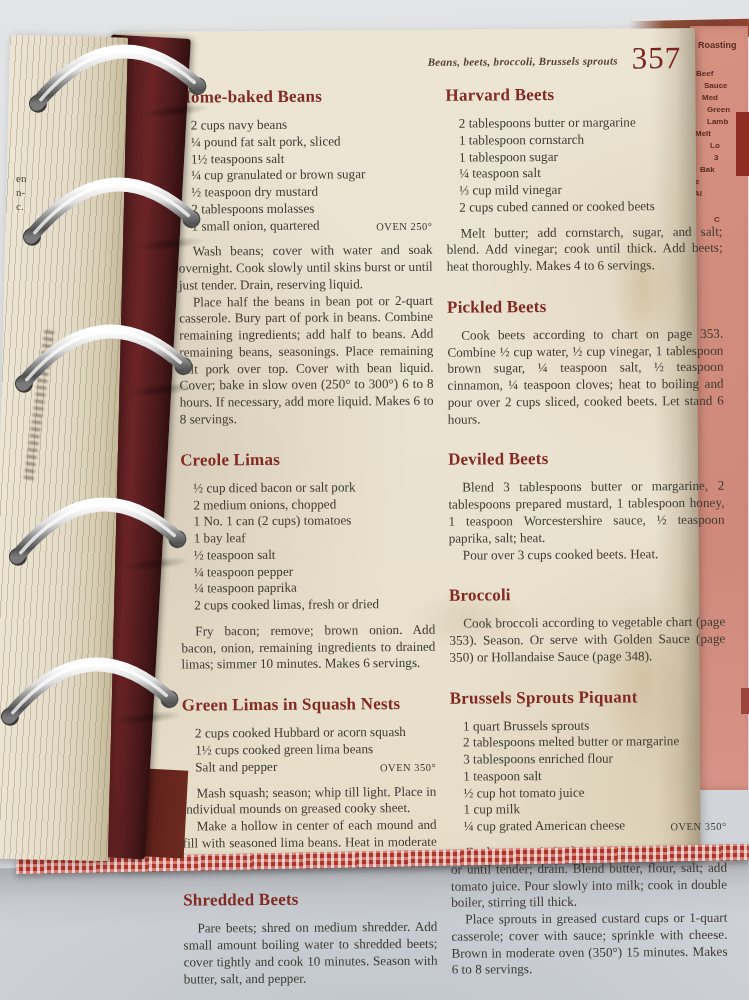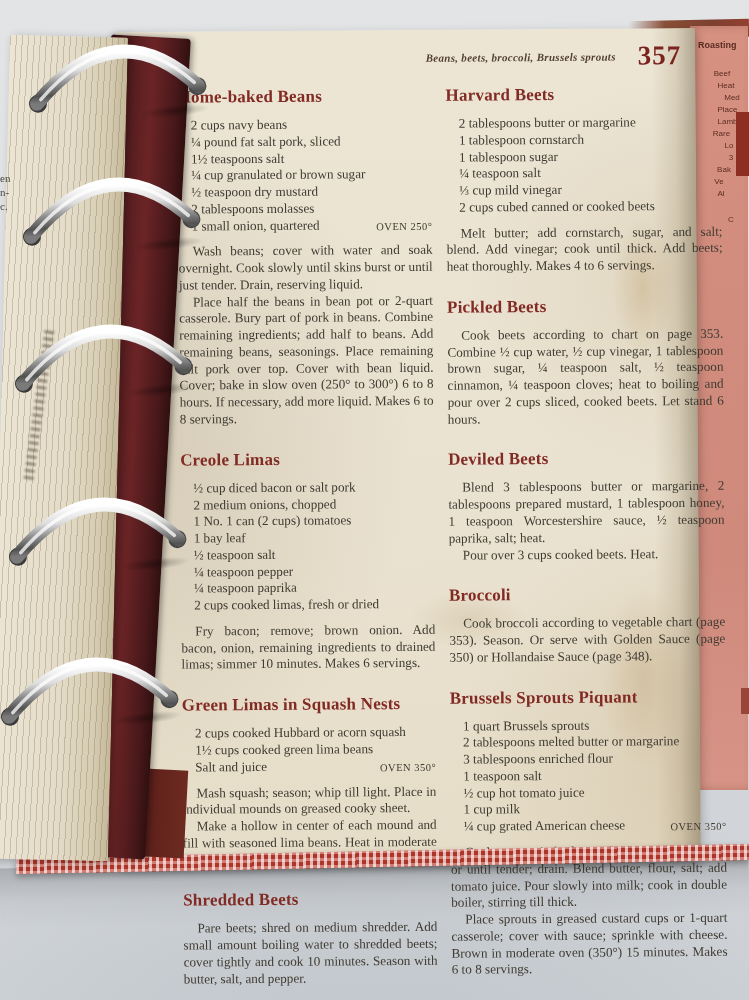--- a/index.html
+++ b/index.html
@@ -12,21 +12,21 @@
   }
   
   .top-edge{position:absolute;right:0;top:20px;width:120px;height:18px;z-index:1;
     background:linear-gradient(90deg,rgba(122,74,51,0) 0%,#8a5038 30%,#7d4030 70%,#93402f 100%);
     transform:rotate(-1.2deg);}
   .pink-page{position:absolute;right:1px;top:26px;width:58px;height:764px;z-index:1;
     background:linear-gradient(180deg,#d69181 0%,#d18c7d 35%,#cf8a7c 70%,#d79486 100%);
     box-shadow:inset 4px 0 8px rgba(90,40,30,.25);
     font-family:"Liberation Sans", sans-serif;color:#5c2c22;}
   .pink-page .pp-title{font-size:9px;font-weight:bold;margin:14px 0 18px 8px;}
-  .pink-page .pp-line{font-size:8px;font-weight:normal;line-height:1.5;white-space:nowrap;text-align:center;}
+  .pink-page .pp-line{font-size:8px;font-weight:bold;line-height:1.5;white-space:nowrap;}
   .redblock{position:absolute;right:0;top:112px;width:13px;height:64px;background:#8e2d22;z-index:2;}
   .redblock2{position:absolute;right:0;top:688px;width:8px;height:26px;background:#9a453a;z-index:2;}
 
   .main-page{position:absolute;left:118px;top:30px;width:580px;height:832px;z-index:2;
     transform:rotate(-0.4deg);border-radius:3px;
     background:
       radial-gradient(120% 100% at 0% 50%, rgba(120,100,70,.20), transparent 42%),
       radial-gradient(70% 50% at 100% 88%, rgba(150,115,60,.16), transparent 60%),
       radial-gradient(60% 40% at 96% 30%, rgba(150,120,70,.12), transparent 60%),
       linear-gradient(180deg,#ece5d4 0%,#eae2d0 60%,#e6ddc8 100%);
@@ -56,33 +56,33 @@
     box-shadow:2px 0 6px rgba(0,0,0,.4);}
   .left-stack{position:absolute;left:0;top:36px;width:118px;height:824px;z-index:4;
     transform:rotate(1.4deg);border-radius:2px;
     background:
       repeating-linear-gradient(92deg, rgba(120,105,78,.30) 0 1px, rgba(0,0,0,0) 1px 6px),
       linear-gradient(90deg,#ece5d4 0%,#e4dcc8 55%,#d6ccb2 85%,#c4b899 100%);
     box-shadow:3px 2px 8px rgba(0,0,0,.25);}
   .stack-smudge{position:absolute;left:34px;top:330px;width:10px;height:150px;z-index:5;
     transform:rotate(8deg);opacity:.55;
     background:repeating-linear-gradient(0deg,#4a3c30 0 3px,transparent 3px 7px);filter:blur(1px);}
-  .margin-frag{position:absolute;left:0;top:172px;width:16px;z-index:5;
+  .margin-frag{position:absolute;left:16px;top:172px;width:16px;z-index:5;
     font-size:11px;line-height:1.25;color:#4a463c;text-align:left;}
 
   
   .ring{position:absolute;z-index:6;}
   .ring-shadow{position:absolute;z-index:5;width:70px;height:12px;
     background:radial-gradient(closest-side,rgba(0,0,0,.30),transparent);transform:rotate(-6deg);}
 
   
   .content{position:absolute;left:62px;top:12px;width:504px;color:#3f3b32;}
   .running-head{position:absolute;top:0;right:0;width:420px;text-align:right;white-space:nowrap;}
   .running-title{font-size:11px;font-weight:bold;font-style:italic;color:#554236;letter-spacing:.3px;}
-  .page-number{font-size:27px;font-weight:bold;color:#7b231f;margin-left:18px;vertical-align:-4px;letter-spacing:1px;}
+  .page-number{font-size:31px;font-weight:normal;color:#7b231f;margin-left:10px;vertical-align:-4px;letter-spacing:1px;}
   .cols{position:absolute;top:44px;left:0;display:flex;}
   .col{width:254px;}
   .col.right{width:276px;margin-left:14px;}
   h2{font-size:17px;margin:0 0 10px 0;color:#822a24;letter-spacing:.2px;font-weight:bold;}
   h2.gap{margin-top:22px;}
   ul.ing{list-style:none;margin:0 0 9px 0;padding:0;font-size:13.2px;line-height:1.27;}
   ul.ing li{padding-left:30px;text-indent:-17px;}
   .oven{float:right;font-size:10.5px;letter-spacing:.5px;color:#3f3b32;text-indent:0;margin-top:3px;margin-left:40px;}
   p.body{font-size:13.2px;line-height:1.27;margin:0;text-align:justify;text-indent:14px;}
   p.body + p.body{margin-top:0;}
@@ -100,25 +100,25 @@
       <stop offset="1" stop-color="#7a7a7a"></stop>
     </linearGradient>
   </defs>
 </svg>
 
 <div class="top-edge"></div>
 
 <div class="pink-page">
   <div class="pp-title">Roasting</div>
   <div class="pp-line" style="margin-left:6px">Beef</div>
-  <div class="pp-line" style="margin-left:14px">Heat</div>
-  <div class="pp-line" style="margin-left:26px">Med</div>
-  <div class="pp-line" style="margin-left:17px">Place</div>
+  <div class="pp-line" style="margin-left:14px">Sauce</div>
+  <div class="pp-line" style="margin-left:12px">Med</div>
+  <div class="pp-line" style="margin-left:17px">Green</div>
   <div class="pp-line" style="margin-left:17px">Lamb</div>
-  <div class="pp-line" style="margin-left:5px">Rare</div>
+  <div class="pp-line" style="margin-left:5px">Melt</div>
   <div class="pp-line" style="margin-left:20px">Lo</div>
   <div class="pp-line" style="margin-left:24px">3</div>
   <div class="pp-line" style="margin-left:10px;">Bak</div>
   <div class="pp-line" style="">Ve</div>
   <div class="pp-line" style="margin-left:4px">Al</div>
   <div class="pp-line" style="margin-left:24px;margin-top:14px">C</div>
 </div>
 <div class="redblock"></div>
 <div class="redblock2"></div>
 
@@ -168,21 +168,21 @@
             <li>2 cups cooked limas, fresh or dried</li>
           </ul>
           <p class="body">Fry bacon; remove; brown onion. Add bacon, onion, remaining ingredients to drained limas; simmer 10 minutes. Makes 6 servings.</p>
         </section>
 
         <section>
           <h2 class="gap">Green Limas in Squash Nests</h2>
           <ul class="ing">
             <li>2 cups cooked Hubbard or acorn squash</li>
             <li>1½ cups cooked green lima beans</li>
-            <li><span class="oven">OVEN 350°</span><span>Salt and juice</span></li>
+            <li><span class="oven">OVEN 350°</span><span>Salt and pepper</span></li>
           </ul>
           <p class="body">Mash squash; season; whip till light. Place in individual mounds on greased cooky sheet.</p>
           <p class="body">Make a hollow in center of each mound and fill with seasoned lima beans. Heat in moderate oven (350°). Makes 4 servings.</p>
         </section>
 
         <section>
           <h2 class="gap">Shredded Beets</h2>
           <p class="body">Pare beets; shred on medium shredder. Add small amount boiling water to shredded beets; cover tightly and cook 10 minutes. Season with butter, salt, and pepper.</p>
         </section>
       </div>

